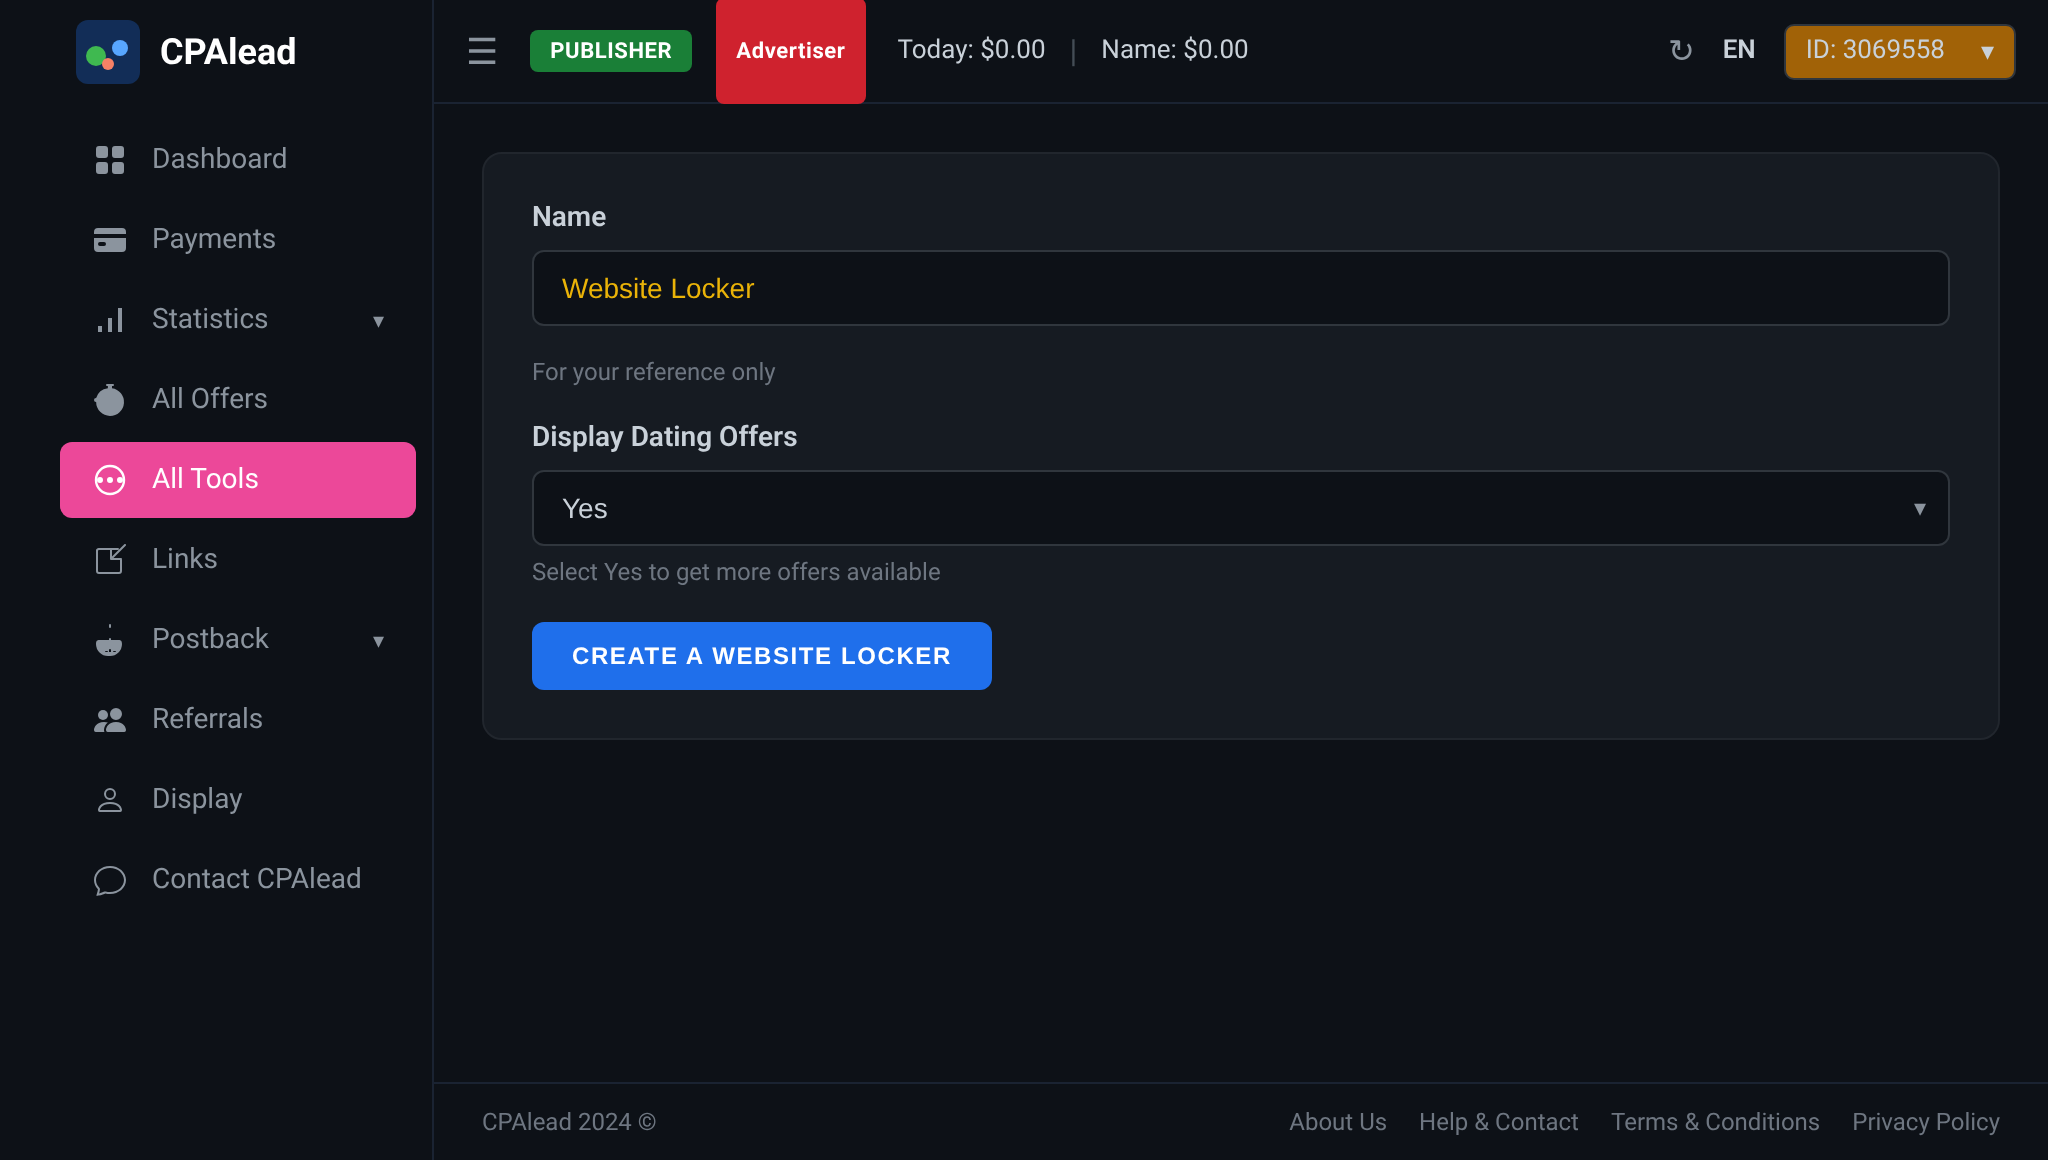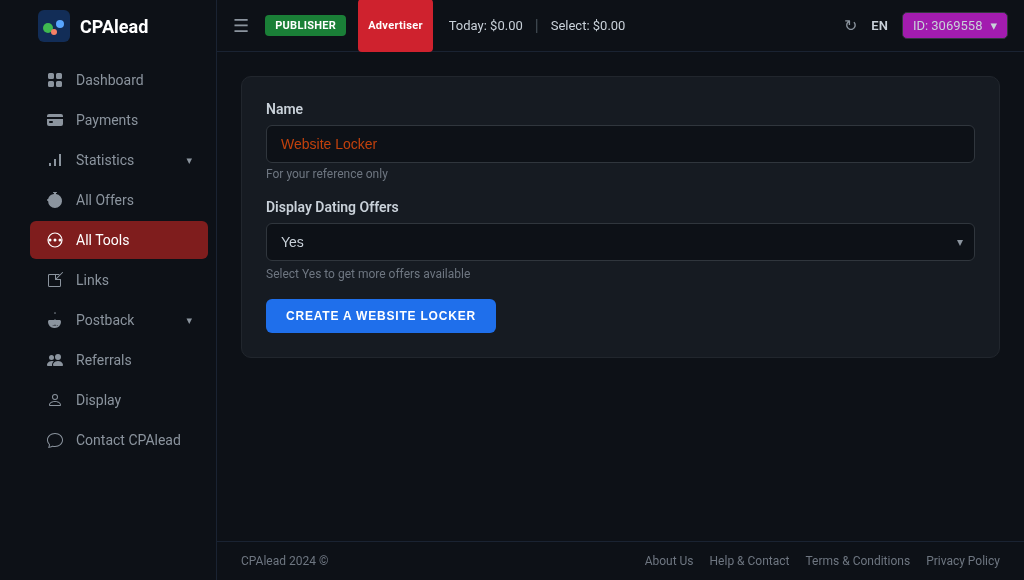--- a/index.html
+++ b/index.html
@@ -60,21 +60,21 @@
       color: #8b949e;
       font-size: 14px;
       font-weight: 400;
       border-radius: 6px;
       margin: 1px 8px;
       transition: background 0.15s;
       position: relative;
       text-align: center;
     }
     .nav-item.active {
-      background: #7f1d1d;
+      background: #ec4899;
       color: #fff;
     }
     .nav-item .icon {
       width: 18px;
       height: 18px;
       display: flex;
       align-items: center;
       justify-content: center;
       flex-shrink: 0;
       font-size: 15px;
@@ -150,29 +150,29 @@
       color: #8b949e;
       font-size: 16px;
       cursor: pointer;
     }
     .topbar-lang {
       color: #c9d1d9;
       font-size: 13px;
       font-weight: 600;
     }
     .topbar-id {
-      background: #a21caf;
+      background: #a16207;
       border: 1px solid #30363d;
       color: #c9d1d9;
       font-size: 13px;
       padding: 5px 10px;
       border-radius: 5px;
       display: flex;
       align-items: center;
-      gap: 8px;
+      gap: 18px;
       cursor: pointer;
     }
 
     
     .content {
       flex: 1;
       padding: 24px;
       overflow-y: auto;
     }
 
@@ -190,24 +190,24 @@
       color: #c9d1d9;
       margin-bottom: 8px;
       display: block;
     }
     .form-input {
       width: 100%;
       background: #0d1117;
       border: 1px solid #30363d;
       border-radius: 6px;
       padding: 10px 14px;
-      color: #c2410c;
+      color: #eab308;
       font-size: 14px;
       outline: none;
-      margin-bottom: 4px;
+      margin-bottom: 16px;
     }
     .form-hint {
       font-size: 12px;
       color: #6e7681;
       margin-bottom: 18px;
     }
     .form-section {
       margin-bottom: 16px;
     }
     .form-select-wrapper {
@@ -403,21 +403,21 @@
 
 <div class="main">
 
   <div class="topbar">
     <span class="topbar-hamburger">☰</span>
     <span class="badge-publisher">PUBLISHER</span>
     <span class="badge-advertiser">Advertiser</span>
     <div class="topbar-stats">
       <span>Today: $0.00</span>
       <span class="topbar-divider">|</span>
-      <span>Select: $0.00</span>
+      <span>Name: $0.00</span>
     </div>
     <div class="topbar-right">
       <span class="topbar-refresh">↻</span>
       <span class="topbar-lang">EN</span>
       <div class="topbar-id">
         <span>ID: 3069558</span>
         <span>▾</span>
       </div>
     </div>
   </div>

